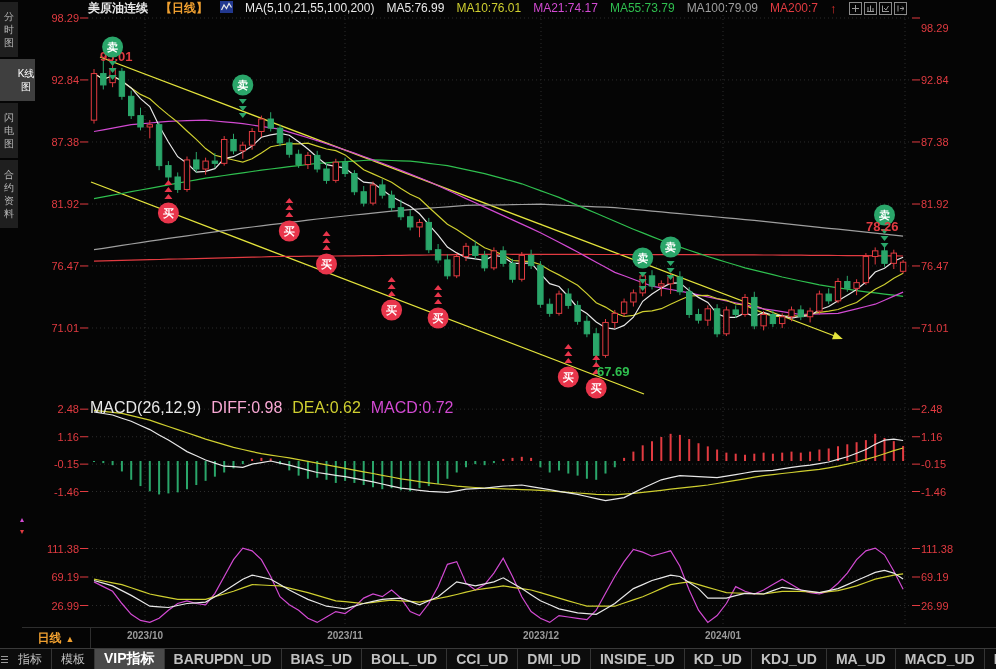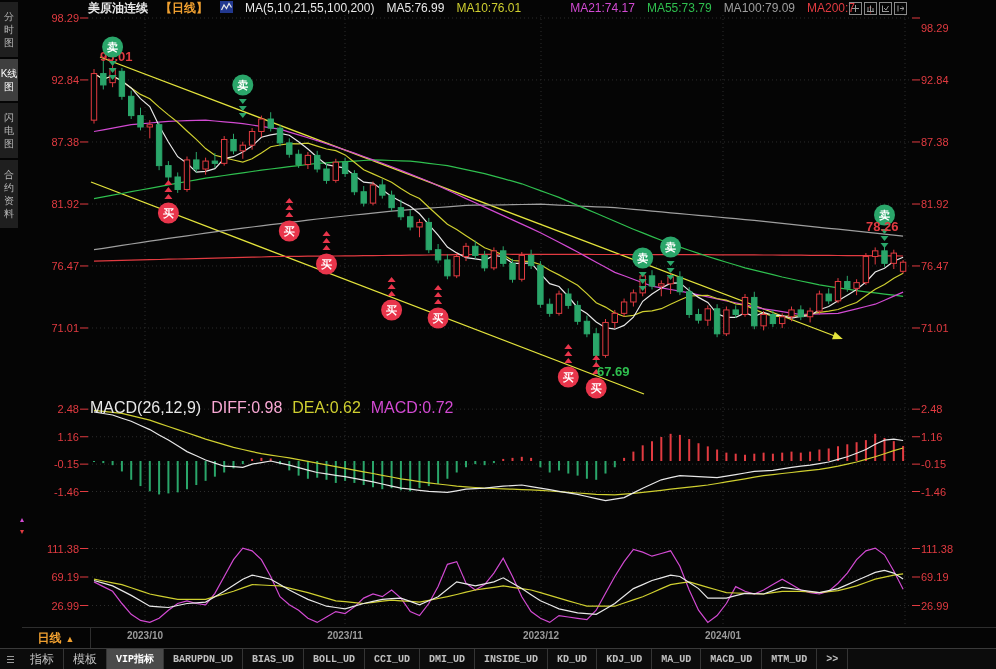--- a/index.html
+++ b/index.html
@@ -3,21 +3,21 @@
 <meta charset="utf-8">
 <style>
   html,body{margin:0;padding:0;background:#000;}
   #app{position:relative;width:996px;height:669px;background:#050505;overflow:hidden;
        font-family:"Liberation Sans",sans-serif;}
   #chart{position:absolute;left:0;top:0;}
   
   #sidebar{position:absolute;left:0;top:2px;width:19px;display:flex;flex-direction:column;gap:2px;}
   .scell{width:18px;background:#1f1f1f;color:#b9b9b9;font-size:10px;line-height:13px;
          text-align:center;padding:8px 0;word-break:break-all;cursor:pointer;}
-  .scell.sel{background:#3f3f3f;color:#fff;}
+  .scell.sel{background:#3f3f3f;color:#fff;padding-left:17px;}
   
   #header{position:absolute;left:88px;top:0;height:16px;display:flex;align-items:center;
           gap:12px;font-size:12px;white-space:nowrap;}
   .h-title{color:#e8e8e8;font-weight:bold;}
   .h-period{color:#f0a030;font-weight:bold;}
   .h-ma{color:#e8e8e8;}
   #ma-values{display:flex;gap:12px;}
   .h-arrow{color:#e8322e;font-weight:bold;font-size:13px;}
   
   #toolbar{position:absolute;right:89px;top:2px;display:flex;gap:2px;}
@@ -42,21 +42,21 @@
   
   #watermark{position:absolute;right:5px;top:611px;font-size:38px;color:#dcdcdc;
              letter-spacing:1px;z-index:30;}
   
   #tabbar{position:absolute;left:0;right:0;bottom:0;height:20px;background:#0c0c0c;
           border-top:1px solid #3a3a3a;display:flex;align-items:stretch;font-size:12px;
           color:#c0c0c0;z-index:40;}
   #tab-menu{width:21px;display:flex;align-items:center;justify-content:center;cursor:pointer;}
   .btab{padding:0 9px;display:flex;align-items:center;border-right:1px solid #353535;
         cursor:pointer;white-space:nowrap;}
-  .btab.mono{font-family:Liberation Mono, monospace;font-weight:bold;font-size:10px;}
+  .btab.mono{font-family:Liberation Sans, sans-serif;font-weight:bold;font-size:14px;}
   .btab.sel{background:#4a4a4a;color:#fff;}
 </style>
 </head>
 <body>
 
 <div id="app">
 
   <svg id="chart" width="996" height="669">
       <g>
         <line x1="88" x2="912" y1="18" y2="18" stroke="#2c2c2c" stroke-width="1" stroke-dasharray="1,3"></line>
@@ -528,21 +528,21 @@
     <span>
       <svg width="13" height="12">
           <rect x="0" y="0" width="13" height="12" fill="#22388f"></rect>
       <polyline points="1.5,9 4,4 6.5,7.5 9,2.5 11.5,6.5" fill="none" stroke="#e8e8e8" stroke-width="1.2"></polyline>
         </svg>
     </span>
     <span class="h-ma">MA(5,10,21,55,100,200)</span>
     <span id="ma-values">
         <span style="color: rgb(232, 232, 232);">MA5:76.99</span>
         <span style="color: rgb(207, 207, 48);">MA10:76.01</span>
-        <span style="color: rgb(210, 74, 210); margin-left: 37px;">MA21:74.17</span>
+        <span style="color: rgb(210, 74, 210);">MA21:74.17</span>
         <span style="color: rgb(47, 191, 79);">MA55:73.79</span>
         <span style="color: rgb(159, 159, 159);">MA100:79.09</span>
         <span style="color: rgb(226, 59, 65);">MA200:7</span>
       </span>
     <span class="h-arrow">↑</span>
   </div>
 
   <div id="toolbar">
     <span class="ticon">
       <svg width="7" height="7">

